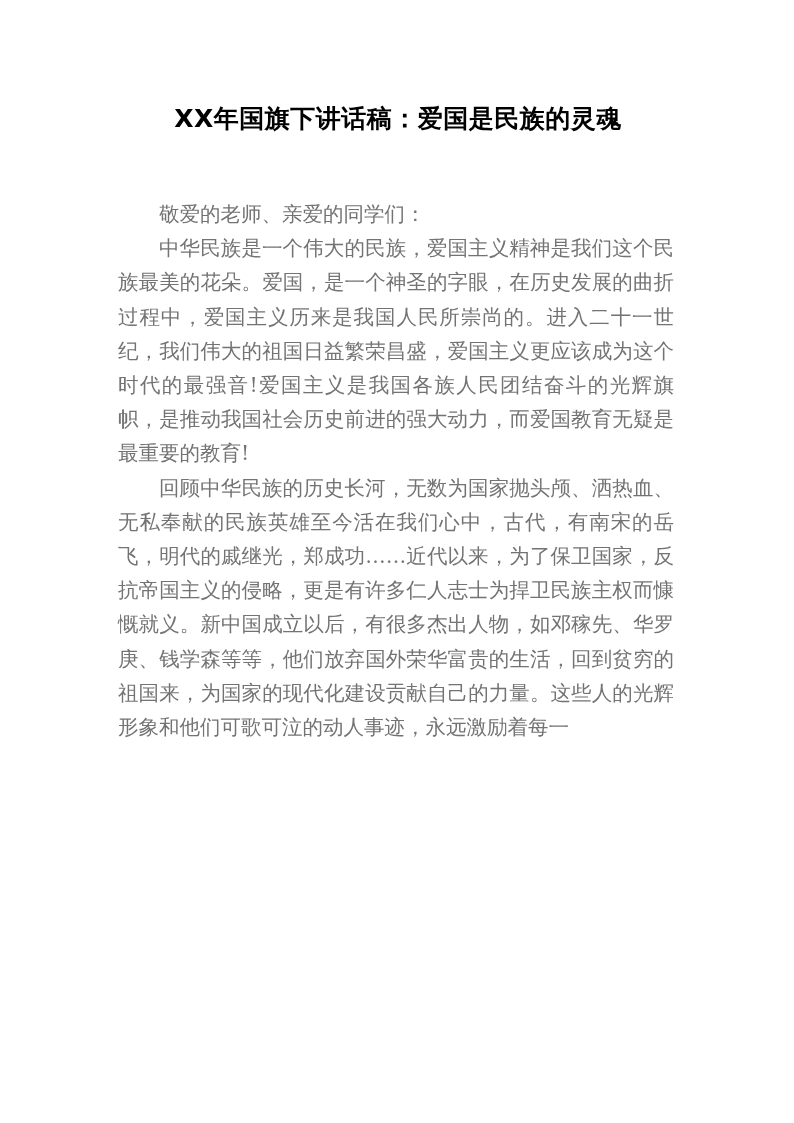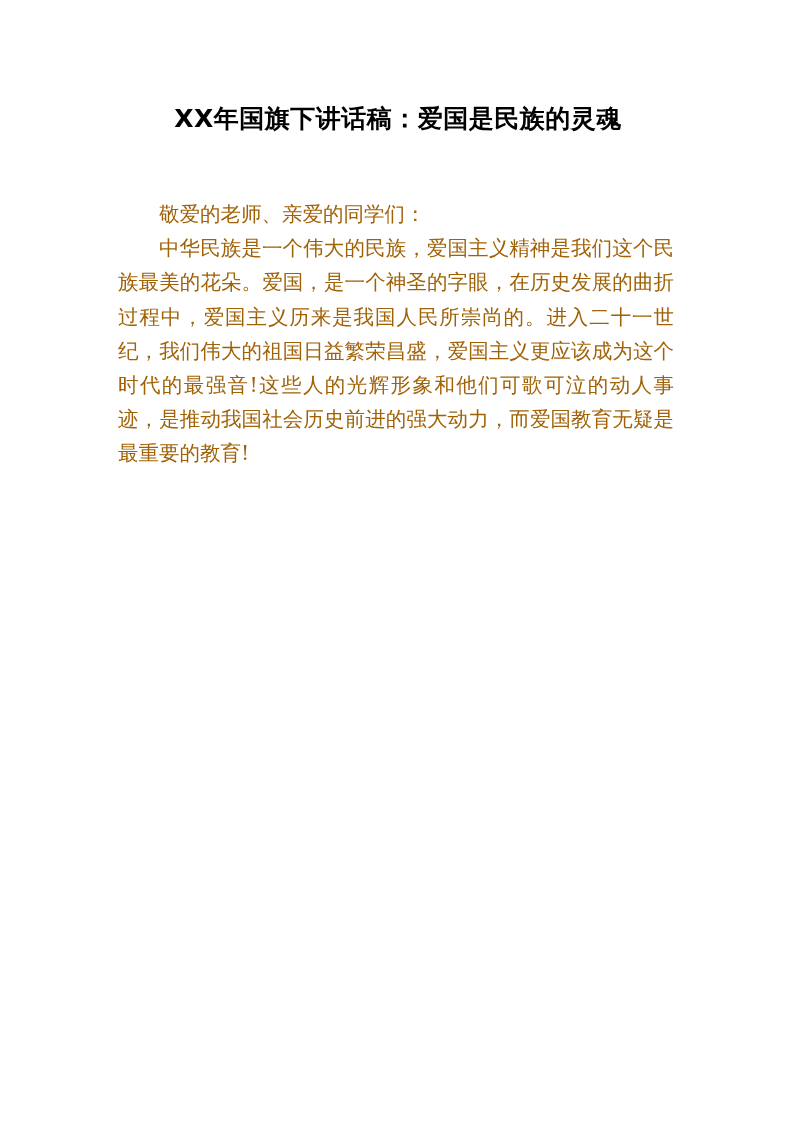--- a/index.html
+++ b/index.html
@@ -37,33 +37,34 @@
       margin: 1px;
     }
     .body-text {
       position: absolute;
       left: 118px;
       top: 197px;
       width: 556px;
       font-family: "DejaVu Serif", "Liberation Serif", serif;
       font-size: 20.5px;
       line-height: 34.2px;
-      color: #a16207;
+      color: #737373;
       text-align: justify;
       text-justify: inter-character;
     }
     .para {
       margin: 0;
       text-indent: 2em;
       word-break: break-all;
     }
   </style>
 </head>
 <body>
 
 <div class="page">
   <h1 class="title">XX年国旗下讲话稿：爱国是民族的灵魂</h1>
 
   <div class="body-text">
     <p class="para">敬爱的老师、亲爱的同学们：</p>
-    <p class="para">中华民族是一个伟大的民族，爱国主义精神是我们这个民族最美的花朵。爱国，是一个神圣的字眼，在历史发展的曲折过程中，爱国主义历来是我国人民所崇尚的。进入二十一世纪，我们伟大的祖国日益繁荣昌盛，爱国主义更应该成为这个时代的最强音!这些人的光辉形象和他们可歌可泣的动人事迹，是推动我国社会历史前进的强大动力，而爱国教育无疑是最重要的教育!</p>
+    <p class="para">中华民族是一个伟大的民族，爱国主义精神是我们这个民族最美的花朵。爱国，是一个神圣的字眼，在历史发展的曲折过程中，爱国主义历来是我国人民所崇尚的。进入二十一世纪，我们伟大的祖国日益繁荣昌盛，爱国主义更应该成为这个时代的最强音!爱国主义是我国各族人民团结奋斗的光辉旗帜，是推动我国社会历史前进的强大动力，而爱国教育无疑是最重要的教育!</p>
+    <p class="para">回顾中华民族的历史长河，无数为国家抛头颅、洒热血、无私奉献的民族英雄至今活在我们心中，古代，有南宋的岳飞，明代的戚继光，郑成功……近代以来，为了保卫国家，反抗帝国主义的侵略，更是有许多仁人志士为捍卫民族主权而慷慨就义。新中国成立以后，有很多杰出人物，如邓稼先、华罗庚、钱学森等等，他们放弃国外荣华富贵的生活，回到贫穷的祖国来，为国家的现代化建设贡献自己的力量。这些人的光辉形象和他们可歌可泣的动人事迹，永远激励着每一</p>
   </div>
 </div>
 
 </body></html>

